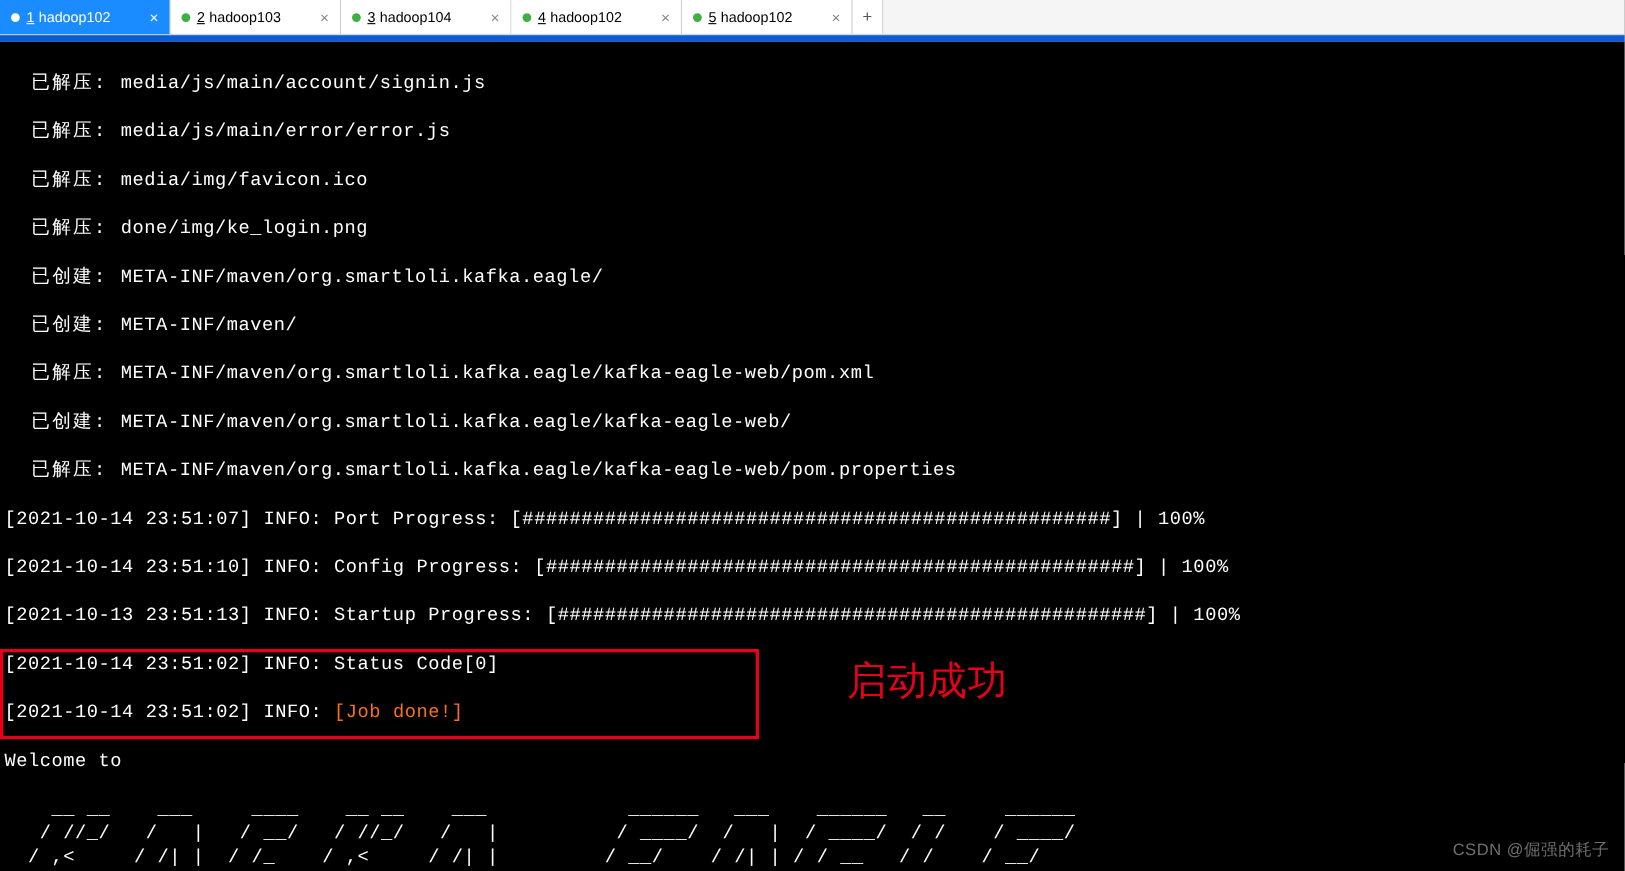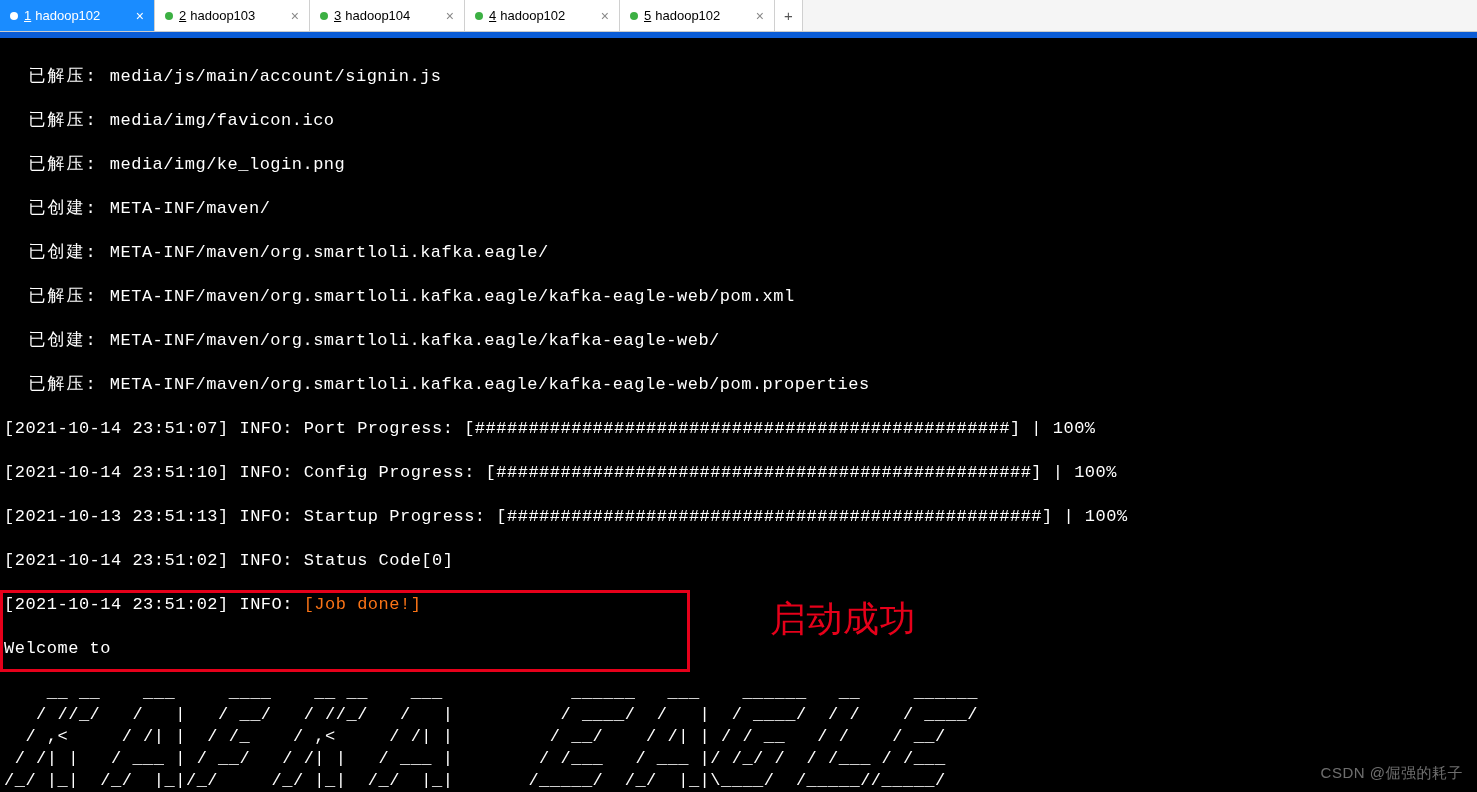--- a/index.html
+++ b/index.html
@@ -133,24 +133,25 @@
     <span class="label-num">5</span>
     <span>hadoop102</span>
     <span class="close">×</span>
   </div>
   <div class="add-tab">+</div>
 </div>
 <div class="title-strip"></div>
 
 <div class="terminal">
 <div class="term-line"><span class="cn">  已解压: </span><span>media/js/main/account/signin.js</span></div>
+<div class="term-line"><span class="cn">  已解压: </span><span>media/js/main/error/error.js</span></div>
 <div class="term-line"><span class="cn">  已解压: </span><span>media/img/favicon.ico</span></div>
-<div class="term-line"><span class="cn">  已解压: </span><span>media/img/ke_login.png</span></div>
+<div class="term-line"><span class="cn">  已解压: </span><span>done/img/ke_login.png</span></div>
+<div class="term-line"><span class="cn">  已创建: </span><span>META-INF/maven/org.smartloli.kafka.eagle/</span></div>
 <div class="term-line"><span class="cn">  已创建: </span><span>META-INF/maven/</span></div>
-<div class="term-line"><span class="cn">  已创建: </span><span>META-INF/maven/org.smartloli.kafka.eagle/</span></div>
 <div class="term-line"><span class="cn">  已解压: </span><span>META-INF/maven/org.smartloli.kafka.eagle/kafka-eagle-web/pom.xml</span></div>
 <div class="term-line"><span class="cn">  已创建: </span><span>META-INF/maven/org.smartloli.kafka.eagle/kafka-eagle-web/</span></div>
 <div class="term-line"><span class="cn">  已解压: </span><span>META-INF/maven/org.smartloli.kafka.eagle/kafka-eagle-web/pom.properties</span></div>
 <div class="term-line">[2021-10-14 23:51:07] INFO: Port Progress: [##################################################] | 100%</div>
 <div class="term-line">[2021-10-14 23:51:10] INFO: Config Progress: [##################################################] | 100%</div>
 <div class="term-line">[2021-10-13 23:51:13] INFO: Startup Progress: [##################################################] | 100%</div>
 <div class="term-line">[2021-10-14 23:51:02] INFO: Status Code[0]</div>
 <div class="term-line"><span>[2021-10-14 23:51:02] INFO: </span><span class="green">[Job done!]</span></div>
 <div class="term-line">Welcome to</div>
 <div class="term-line">    __ __    ___     ____    __ __    ___            ______   ___    ______   __     ______

